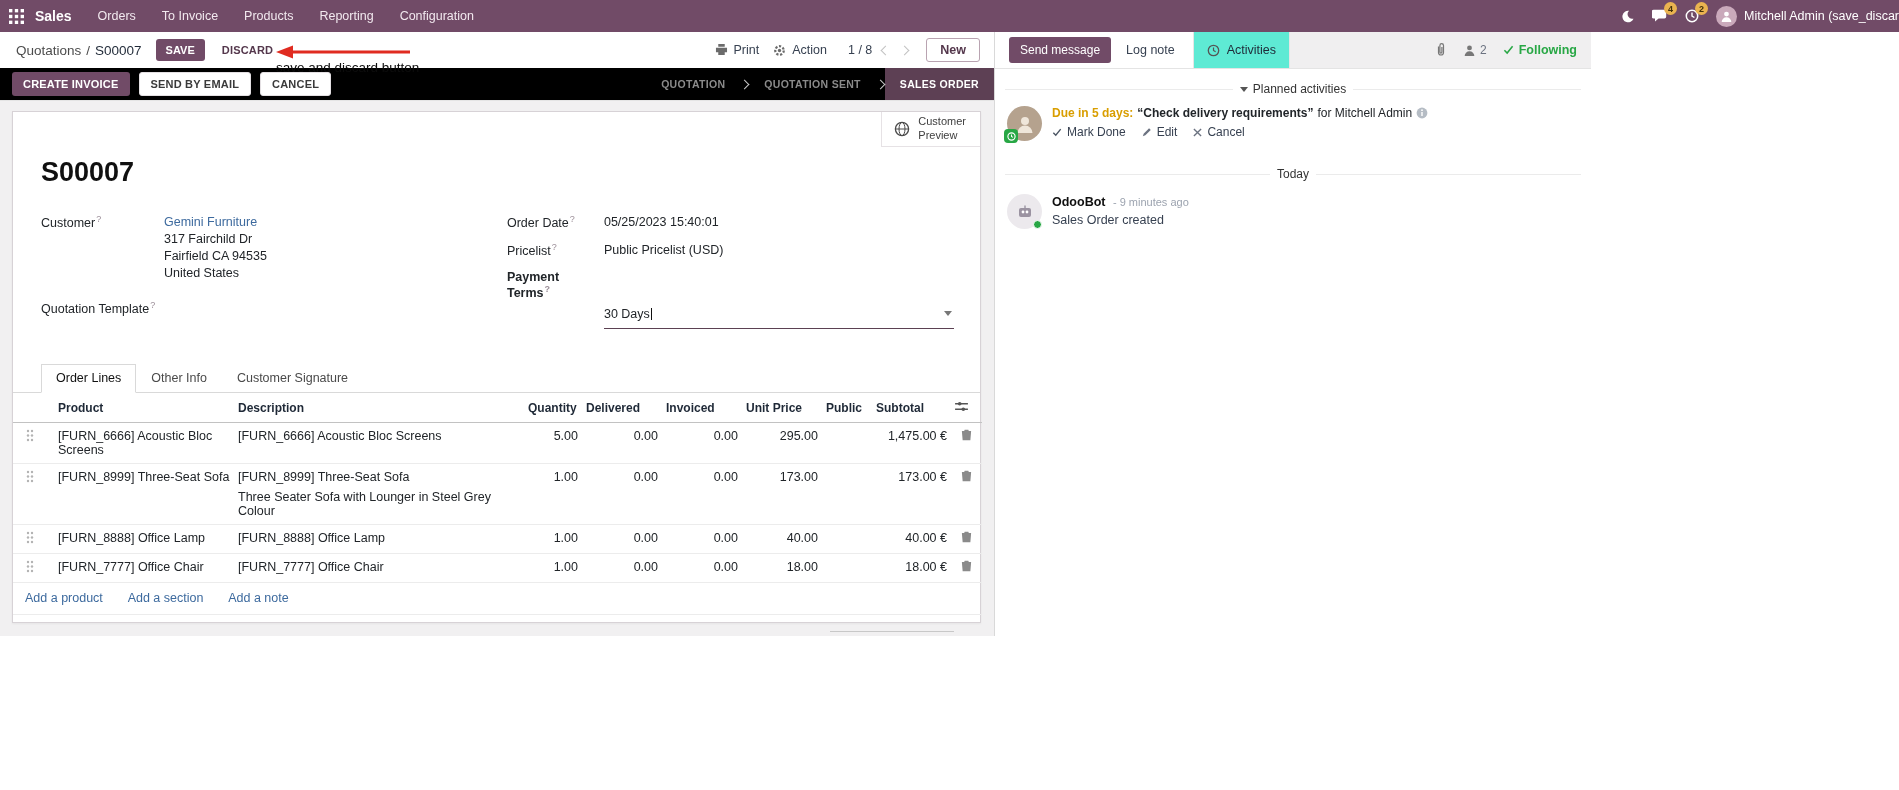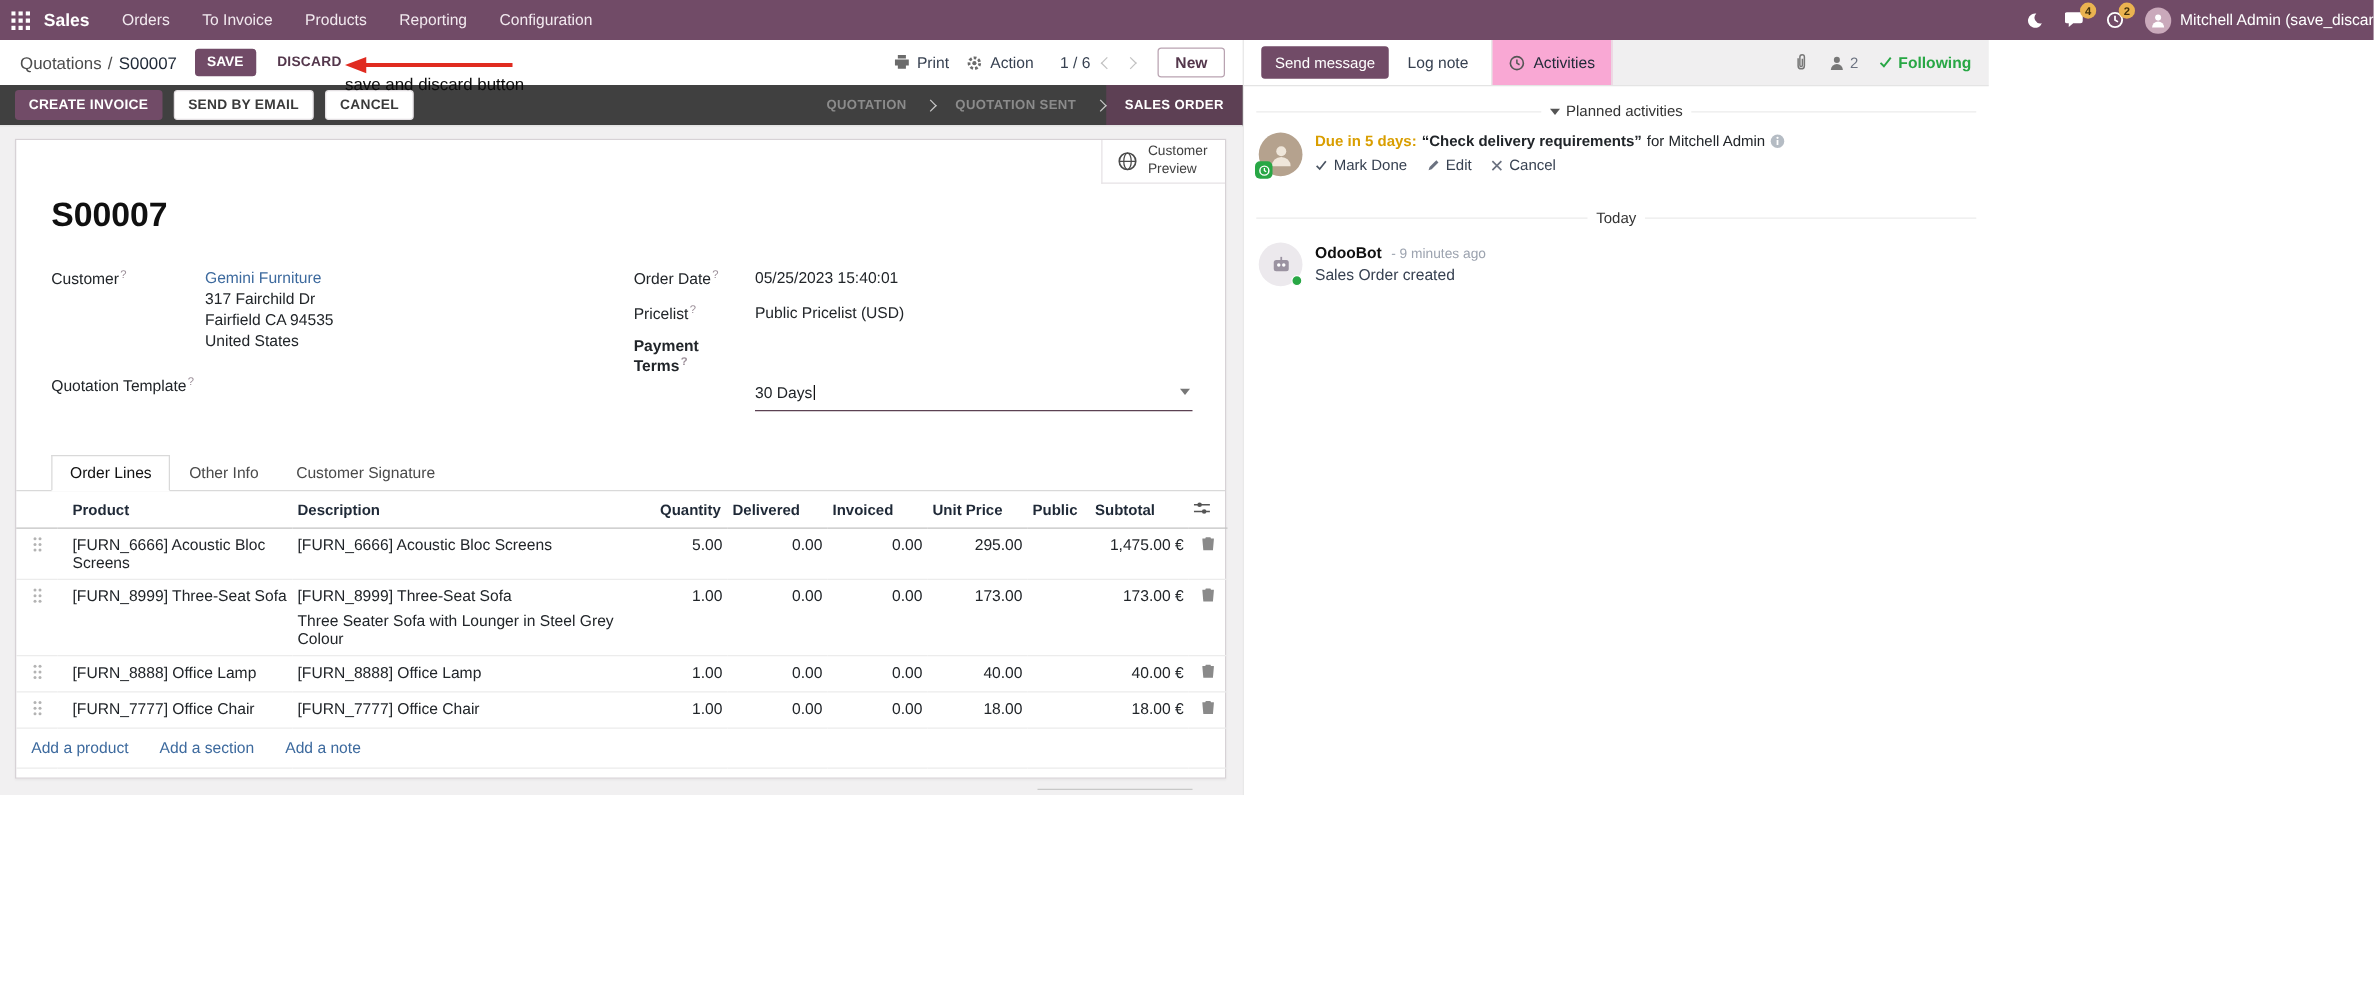--- a/index.html
+++ b/index.html
@@ -49,21 +49,21 @@
   .btn-new { margin-left:12px; background:#fff; border:1px solid #b9a3b1; color:#54374c;
              font-size:12.5px; font-weight:600; padding:4px 13px; border-radius:3px; cursor:pointer; }
 
   
   .annotation { position:absolute; left:268px; top:12px; display:flex; align-items:center;
                 z-index:6; pointer-events:none;flex-direction:column; }
   .annotation-text { margin-left:8px; font-size:13.5px; color:#0c0c0c; }
 
   
   .status-row { height:33px; flex:none; display:flex; align-items:center; padding-left:12px;
-                border-bottom:1px solid #e4e4e4; background:#404040; }
+                border-bottom:1px solid #e4e4e4; background:#000000; }
   .btn-primary-sm { background:var(--brand,#714B67); color:#fff; border:none; font-size:11px;
                     font-weight:700; padding:6px 11px; border-radius:3px; margin-right:9px;
                     cursor:pointer; letter-spacing:.2px; }
   .btn-secondary-sm { background:#fff; color:#3a3a3a; border:1px solid #e4e0e3; font-size:11px;
                       font-weight:700; padding:5px 11px; border-radius:3px; margin-right:9px;
                       cursor:pointer; letter-spacing:.2px; }
   .statusbar-stages { margin-left:auto; display:flex; align-items:center; height:100%; }
   .stage { font-size:10.5px; font-weight:700; color:#8b8b8b; padding:0 15px; height:100%;
            display:flex; align-items:center; letter-spacing:.3px; cursor:pointer; }
   .stage.active { background:#5d4054; color:#fff; }
@@ -129,21 +129,21 @@
   
   .chatter { flex:1; background:#fff; }
   .chatter-inner { width:596px; }
   .chatter-top { height:37px; display:flex; align-items:center; border-bottom:1px solid #e4e4e4; }
   .btn-send { margin-left:14px; background:var(--brand,#714B67); color:#fff; border:none;
               font-size:12px; font-weight:500; padding:6px 11px; border-radius:3px; cursor:pointer; }
   .btn-lognote { margin-left:5px; background:none; border:none; font-size:12.5px; color:#374151;
                  padding:6px 10px; cursor:pointer; }
   .tabzone { margin-left:8px; flex:1; height:100%; background:#f0eff0; border-left:1px solid #e6e6e6;
              display:flex; align-items:center; }
-  .activities-tab { height:100%; background:#f9a8d4; border:none; border-right:1px solid #e6e6e6;
+  .activities-tab { height:100%; background:#5eead4; border:none; border-right:1px solid #e6e6e6;
                     display:flex; align-items:center; gap:7px; padding:0 13px; font-size:12.5px;
                     color:#1f2937; font-weight:500; cursor:pointer; }
   .chatter-icons { margin-left:auto; display:flex; align-items:center; gap:16px; padding-right:14px; }
   .followers { display:flex; align-items:center; gap:4px; font-size:12px; color:#6b7280; cursor:pointer; }
   .following { display:flex; align-items:center; gap:5px; color:var(--following-green,#28a745);
                font-size:12.5px; font-weight:600; background:none; border:none; cursor:pointer; }
 
   .divider-label { display:flex; align-items:center; margin:13px 10px 4px; color:#333; font-size:12px; }
   .divider-label::before, .divider-label::after { content:""; flex:1; border-top:1px solid #ebebeb; }
   .divider-label .lbl { padding:0 7px; display:flex; align-items:center; gap:5px; }
@@ -257,21 +257,21 @@
             </svg>
           <span>Print</span>
         </button>
         <button class="tool-btn">
           <svg width="13" height="13" viewBox="0 0 14 14">
               <circle cx="7" cy="7" r="4.6" fill="none" stroke="#6b6b6b" stroke-width="2.4" stroke-dasharray="2.4 1.7"></circle>
               <circle cx="7" cy="7" r="1.8" fill="#6b6b6b"></circle>
             </svg>
           <span>Action</span>
         </button>
-        <span class="pager">1 / 6</span>
+        <span class="pager">1 / 8</span>
         <button class="pg-btn">
             <span class="chev chev-left"></span>
           </button>
         <button class="pg-btn">
             <span class="chev chev-right"></span>
           </button>
         <button class="btn-new">New</button>
       </span>
     </div>
 

